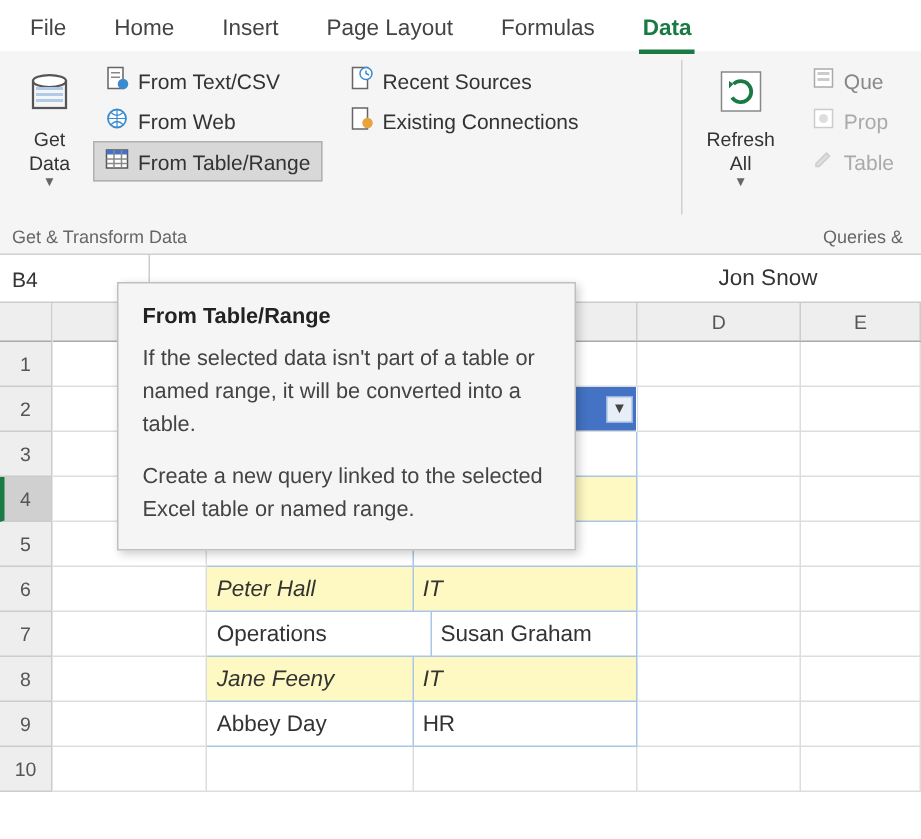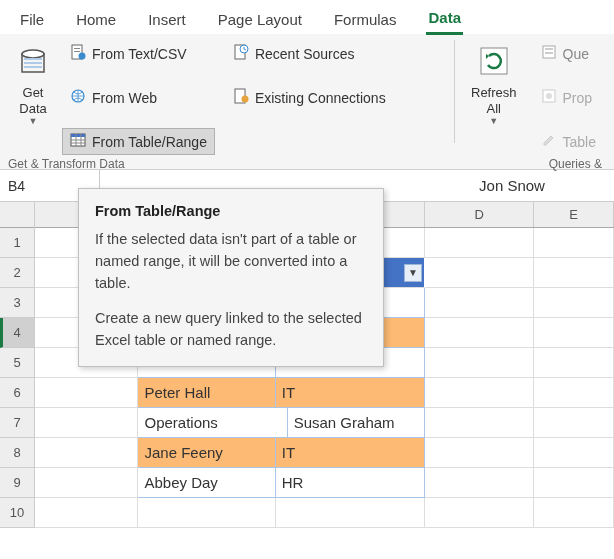--- a/index.html
+++ b/index.html
@@ -10,21 +10,21 @@
     background: #fff;
     color: #333;
     width: 614px;
     overflow: hidden;
   }
   .ribbon-tabs {
     display: flex;
     gap: 28px;
     padding: 6px 18px 0 18px;
     height: 34px;
-    align-items: center;
+    align-items: flex-start;
   }
   .ribbon-tab {
     padding: 4px 2px 6px 2px;
     font-size: 15px;
     color: #444;
     cursor: pointer;
   }
   .ribbon-tab.active {
     color: #1a7a43;
     border-bottom: 3px solid #1a7a43;
@@ -53,21 +53,21 @@
     display: flex;
     flex-direction: column;
     align-items: center;
     justify-content: flex-start;
     padding: 4px 8px;
     cursor: pointer;
     min-width: 50px;
   }
   .big-btn .ic { margin-bottom: 4px; }
   .big-btn .lbl { font-size: 13px; text-align: center; line-height: 1.2; }
-  .small-btns { display: flex; flex-direction: column; gap: 17px; }
+  .small-btns { display: flex; flex-direction: column; gap: 0; }
   .small-btn {
     display: flex;
     align-items: center;
     gap: 6px;
     padding: 4px 8px;
     font-size: 14px;
     cursor: pointer;
   }
   .small-btn.hover {
     background: #d8d8d8;
@@ -159,21 +159,21 @@
     display: flex;
     align-items: center;
     overflow: hidden;
     white-space: nowrap;
   }
   .tablecell {
     background: #fff;
     border-right: 1px solid #a9c5e8;
     border-bottom: 1px solid #a9c5e8;
   }
-  .tablecell.band { background: #fdba74; }
+  .tablecell.band { background: #fef9c3; font-style: italic; }
   .tablehdr {
     background: #4472c4;
     color: #fff;
     font-weight: 500;
     border-right: 1px solid #fff;
     display: flex;
     align-items: center;
     justify-content: space-between;
     padding-right: 2px;
   }

